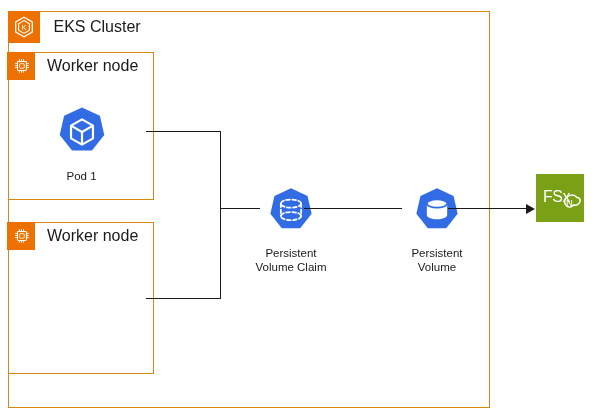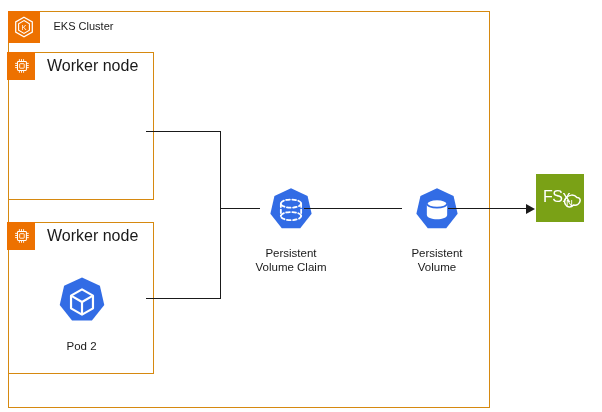--- a/index.html
+++ b/index.html
@@ -69,21 +69,21 @@
   }
   .group-label {
     margin-left: 12px;
     font-size: 16px;
     color: #1a1a1a;
     white-space: nowrap;
     line-height: 1;
   }
   #eks-cluster-box > .group-header > .group-label {
     margin-left: 14px;
-    font-size: 11px;
+    font-size: 16px;
   }
 
   
   .line-h, .line-v {
     position: absolute;
     background: #1a1a1a;
   }
   .line-h { height: 1.4px; }
   .line-v { width: 1.4px; }
 
@@ -166,20 +166,33 @@
               <line x1="7.4" y1="14.4" x2="5.1" y2="14.4"></line>
               <line x1="17.6" y1="9.6" x2="19.9" y2="9.6"></line>
               <line x1="17.6" y1="12" x2="19.9" y2="12"></line>
               <line x1="17.6" y1="14.4" x2="19.9" y2="14.4"></line>
             </g>
           </svg>
         </div>
         <span class="group-label">Worker node</span>
       </div>
 
+      <div class="k8s-node" style="left:13px; top:52px;">
+        <span class="k8s-glyph">
+          <svg width="54" height="54" viewBox="0 0 64 64" aria-hidden="true">
+            <polygon points="32,3 53.2,12.8 58.4,35.6 43.8,54 20.2,54 5.6,35.6 10.8,12.8" fill="#326CE5"></polygon>
+            <g fill="none" stroke="#ffffff" stroke-width="2.6" stroke-linejoin="round">
+              <polygon points="32,17 45,24.5 45,39.5 32,47 19,39.5 19,24.5"></polygon>
+              <polyline points="19,24.5 32,32 45,24.5"></polyline>
+              <line x1="32" y1="32" x2="32" y2="47"></line>
+            </g>
+          </svg>
+        </span>
+        <span class="k8s-label">Pod 1</span>
+      </div>
     </div>
 
     <div class="group-box" id="worker-node-box-2" style="left:-1.5px; top:210px;">
       <div class="group-header">
         <div class="group-icon">
           <svg width="21" height="21" viewBox="0 0 24 24" aria-hidden="true">
             <rect x="7.4" y="7.4" width="10.2" height="10.2" rx="1" fill="none" stroke="#ffffff" stroke-width="1.15"></rect>
             <rect x="9.9" y="9.9" width="5.2" height="5.2" rx="0.6" fill="none" stroke="#ffffff" stroke-width="1"></rect>
             <g stroke="#ffffff" stroke-width="1" stroke-linecap="round">
               <line x1="9.6" y1="7.4" x2="9.6" y2="5.1"></line>
@@ -193,33 +206,20 @@
               <line x1="7.4" y1="14.4" x2="5.1" y2="14.4"></line>
               <line x1="17.6" y1="9.6" x2="19.9" y2="9.6"></line>
               <line x1="17.6" y1="12" x2="19.9" y2="12"></line>
               <line x1="17.6" y1="14.4" x2="19.9" y2="14.4"></line>
             </g>
           </svg>
         </div>
         <span class="group-label">Worker node</span>
       </div>
 
-      <div class="k8s-node" style="left:13px; top:52px;">
-        <span class="k8s-glyph">
-          <svg width="54" height="54" viewBox="0 0 64 64" aria-hidden="true">
-            <polygon points="32,3 53.2,12.8 58.4,35.6 43.8,54 20.2,54 5.6,35.6 10.8,12.8" fill="#326CE5"></polygon>
-            <g fill="none" stroke="#ffffff" stroke-width="2.6" stroke-linejoin="round">
-              <polygon points="32,17 45,24.5 45,39.5 32,47 19,39.5 19,24.5"></polygon>
-              <polyline points="19,24.5 32,32 45,24.5"></polyline>
-              <line x1="32" y1="32" x2="32" y2="47"></line>
-            </g>
-          </svg>
-        </span>
-        <span class="k8s-label">Pod 2</span>
-      </div>
     </div>
 
     <div class="k8s-node" style="left:222px; top:174px;">
       <span class="k8s-glyph">
         <svg width="50" height="50" viewBox="0 0 64 64" aria-hidden="true">
           <polygon points="32,3 53.2,12.8 58.4,35.6 43.8,54 20.2,54 5.6,35.6 10.8,12.8" fill="#326CE5"></polygon>
           <g fill="none" stroke="#ffffff" stroke-width="2.3" stroke-dasharray="4.5 3.2" stroke-linecap="round">
             <ellipse cx="32" cy="22.5" rx="13" ry="5.2"></ellipse>
             <ellipse cx="32" cy="38.5" rx="13" ry="5.2"></ellipse>
             <line x1="19" y1="22.5" x2="19" y2="38.5"></line>

